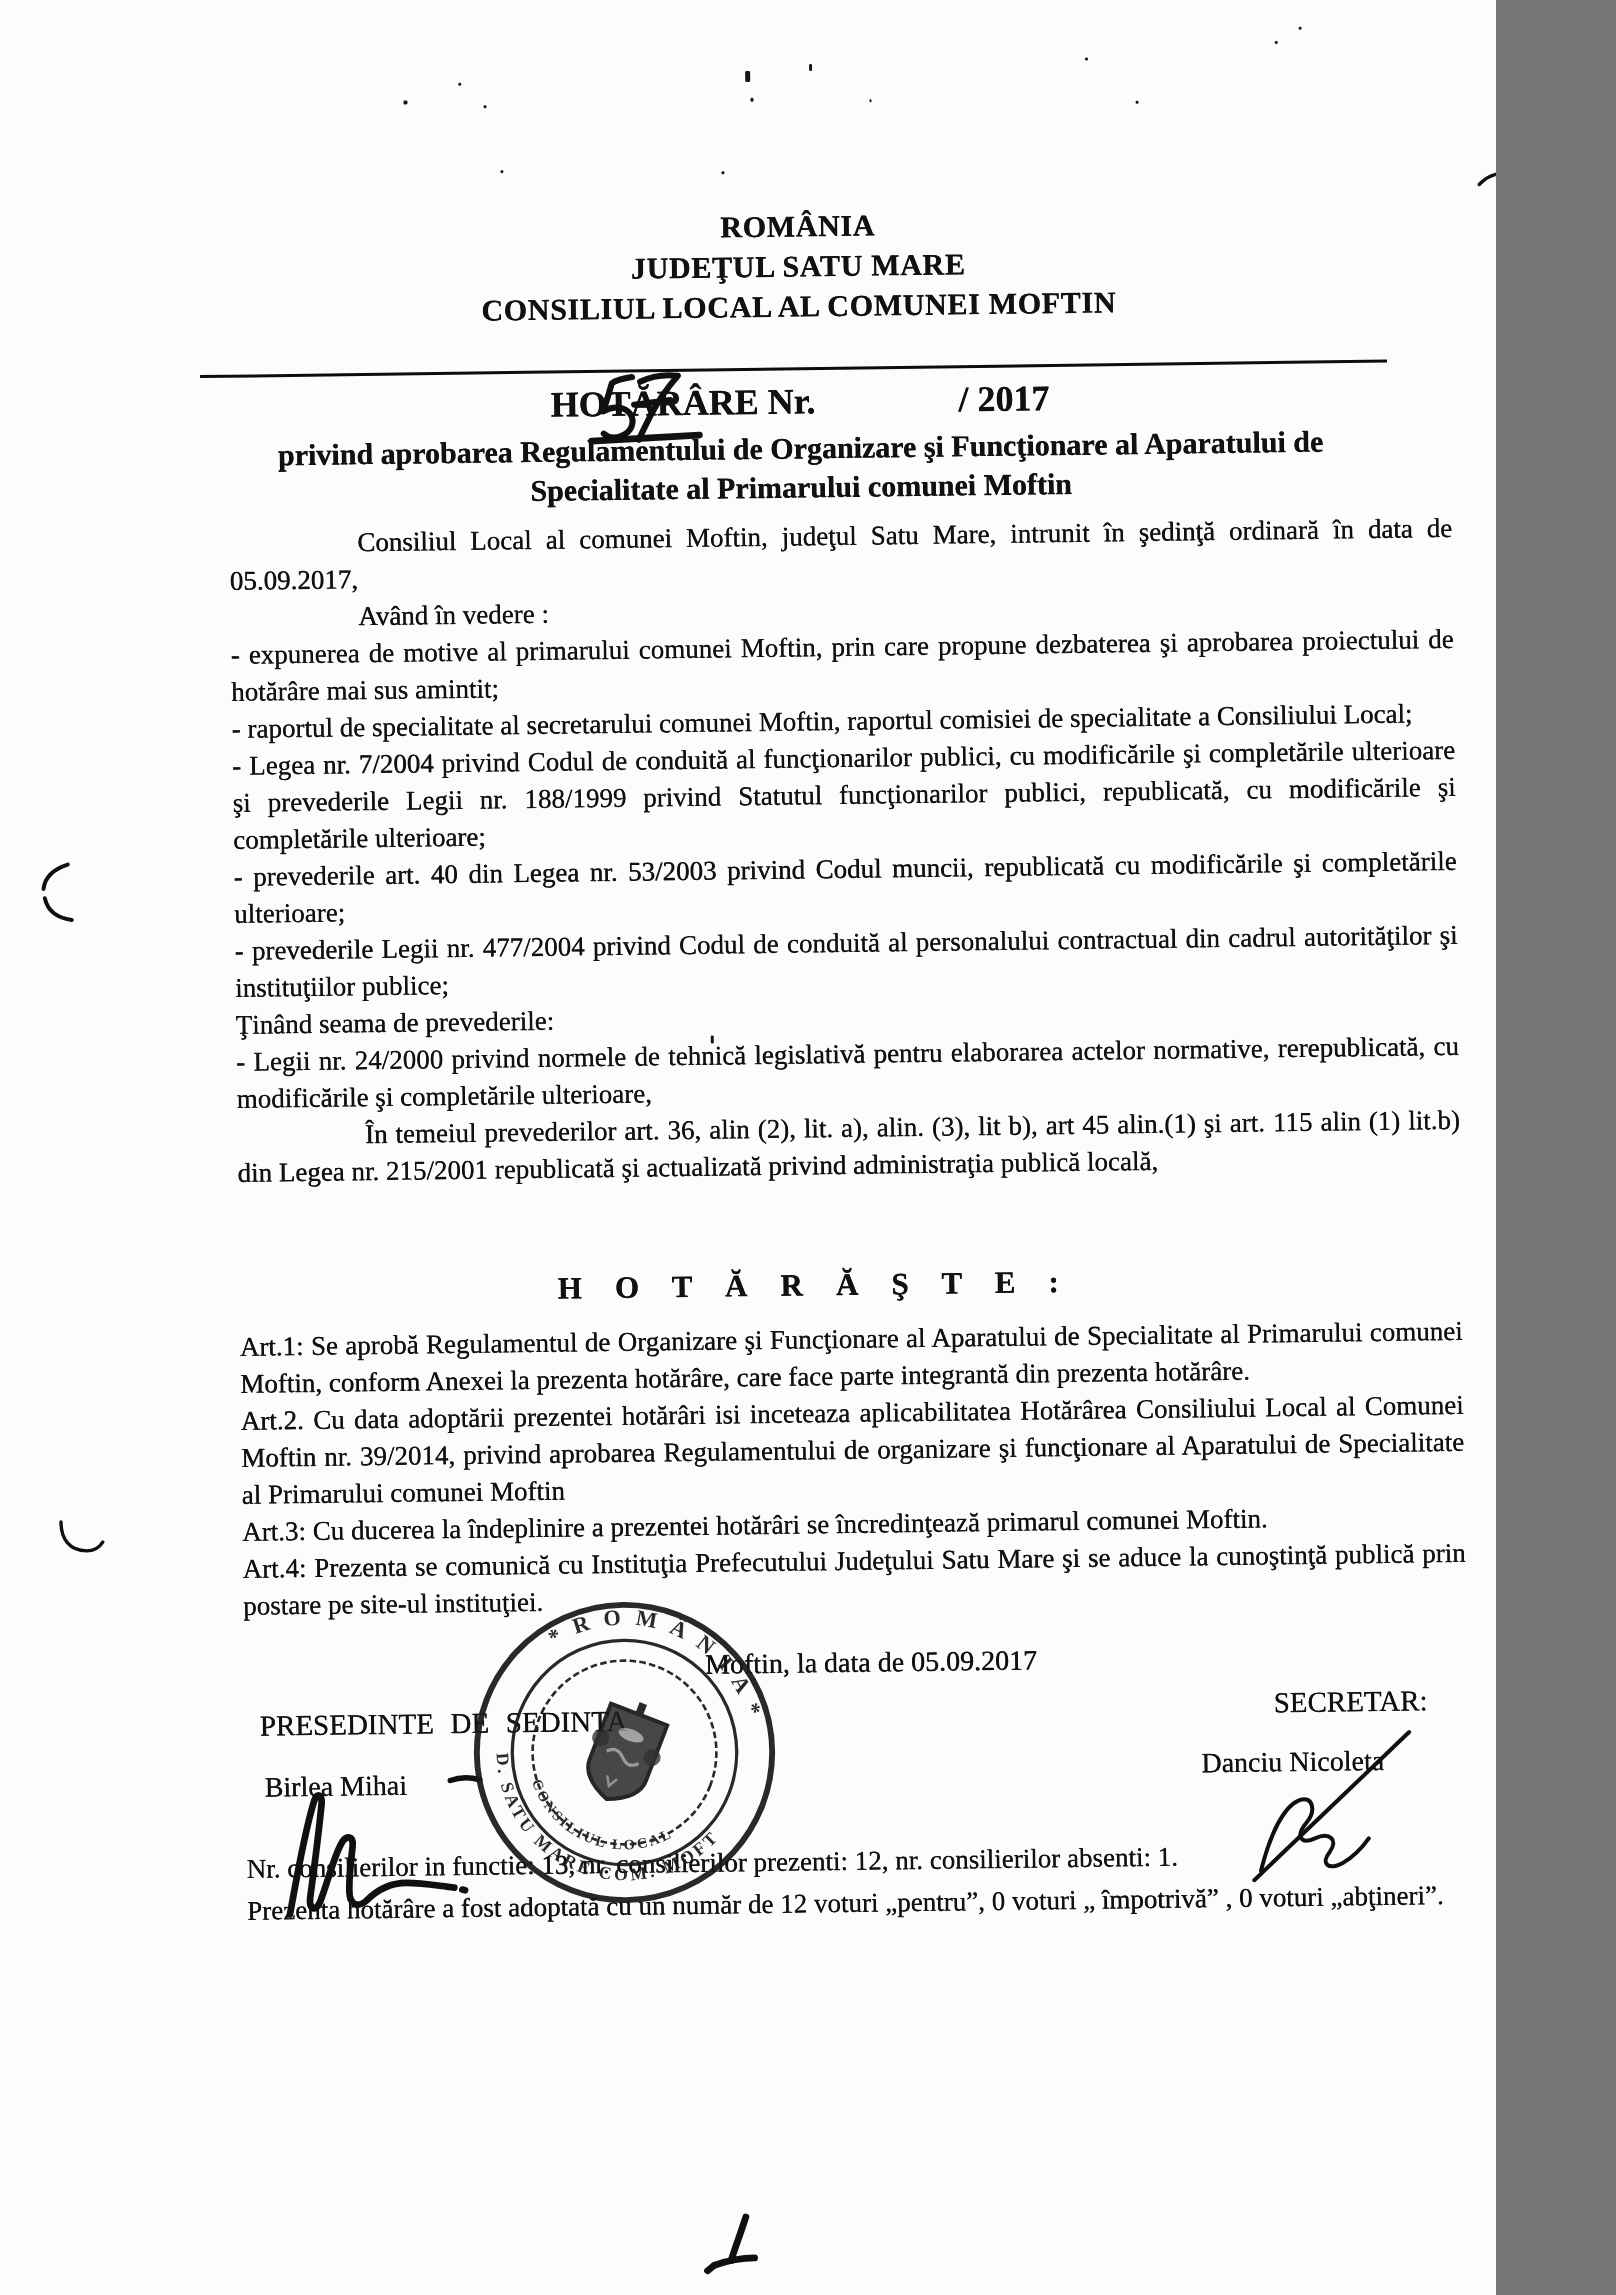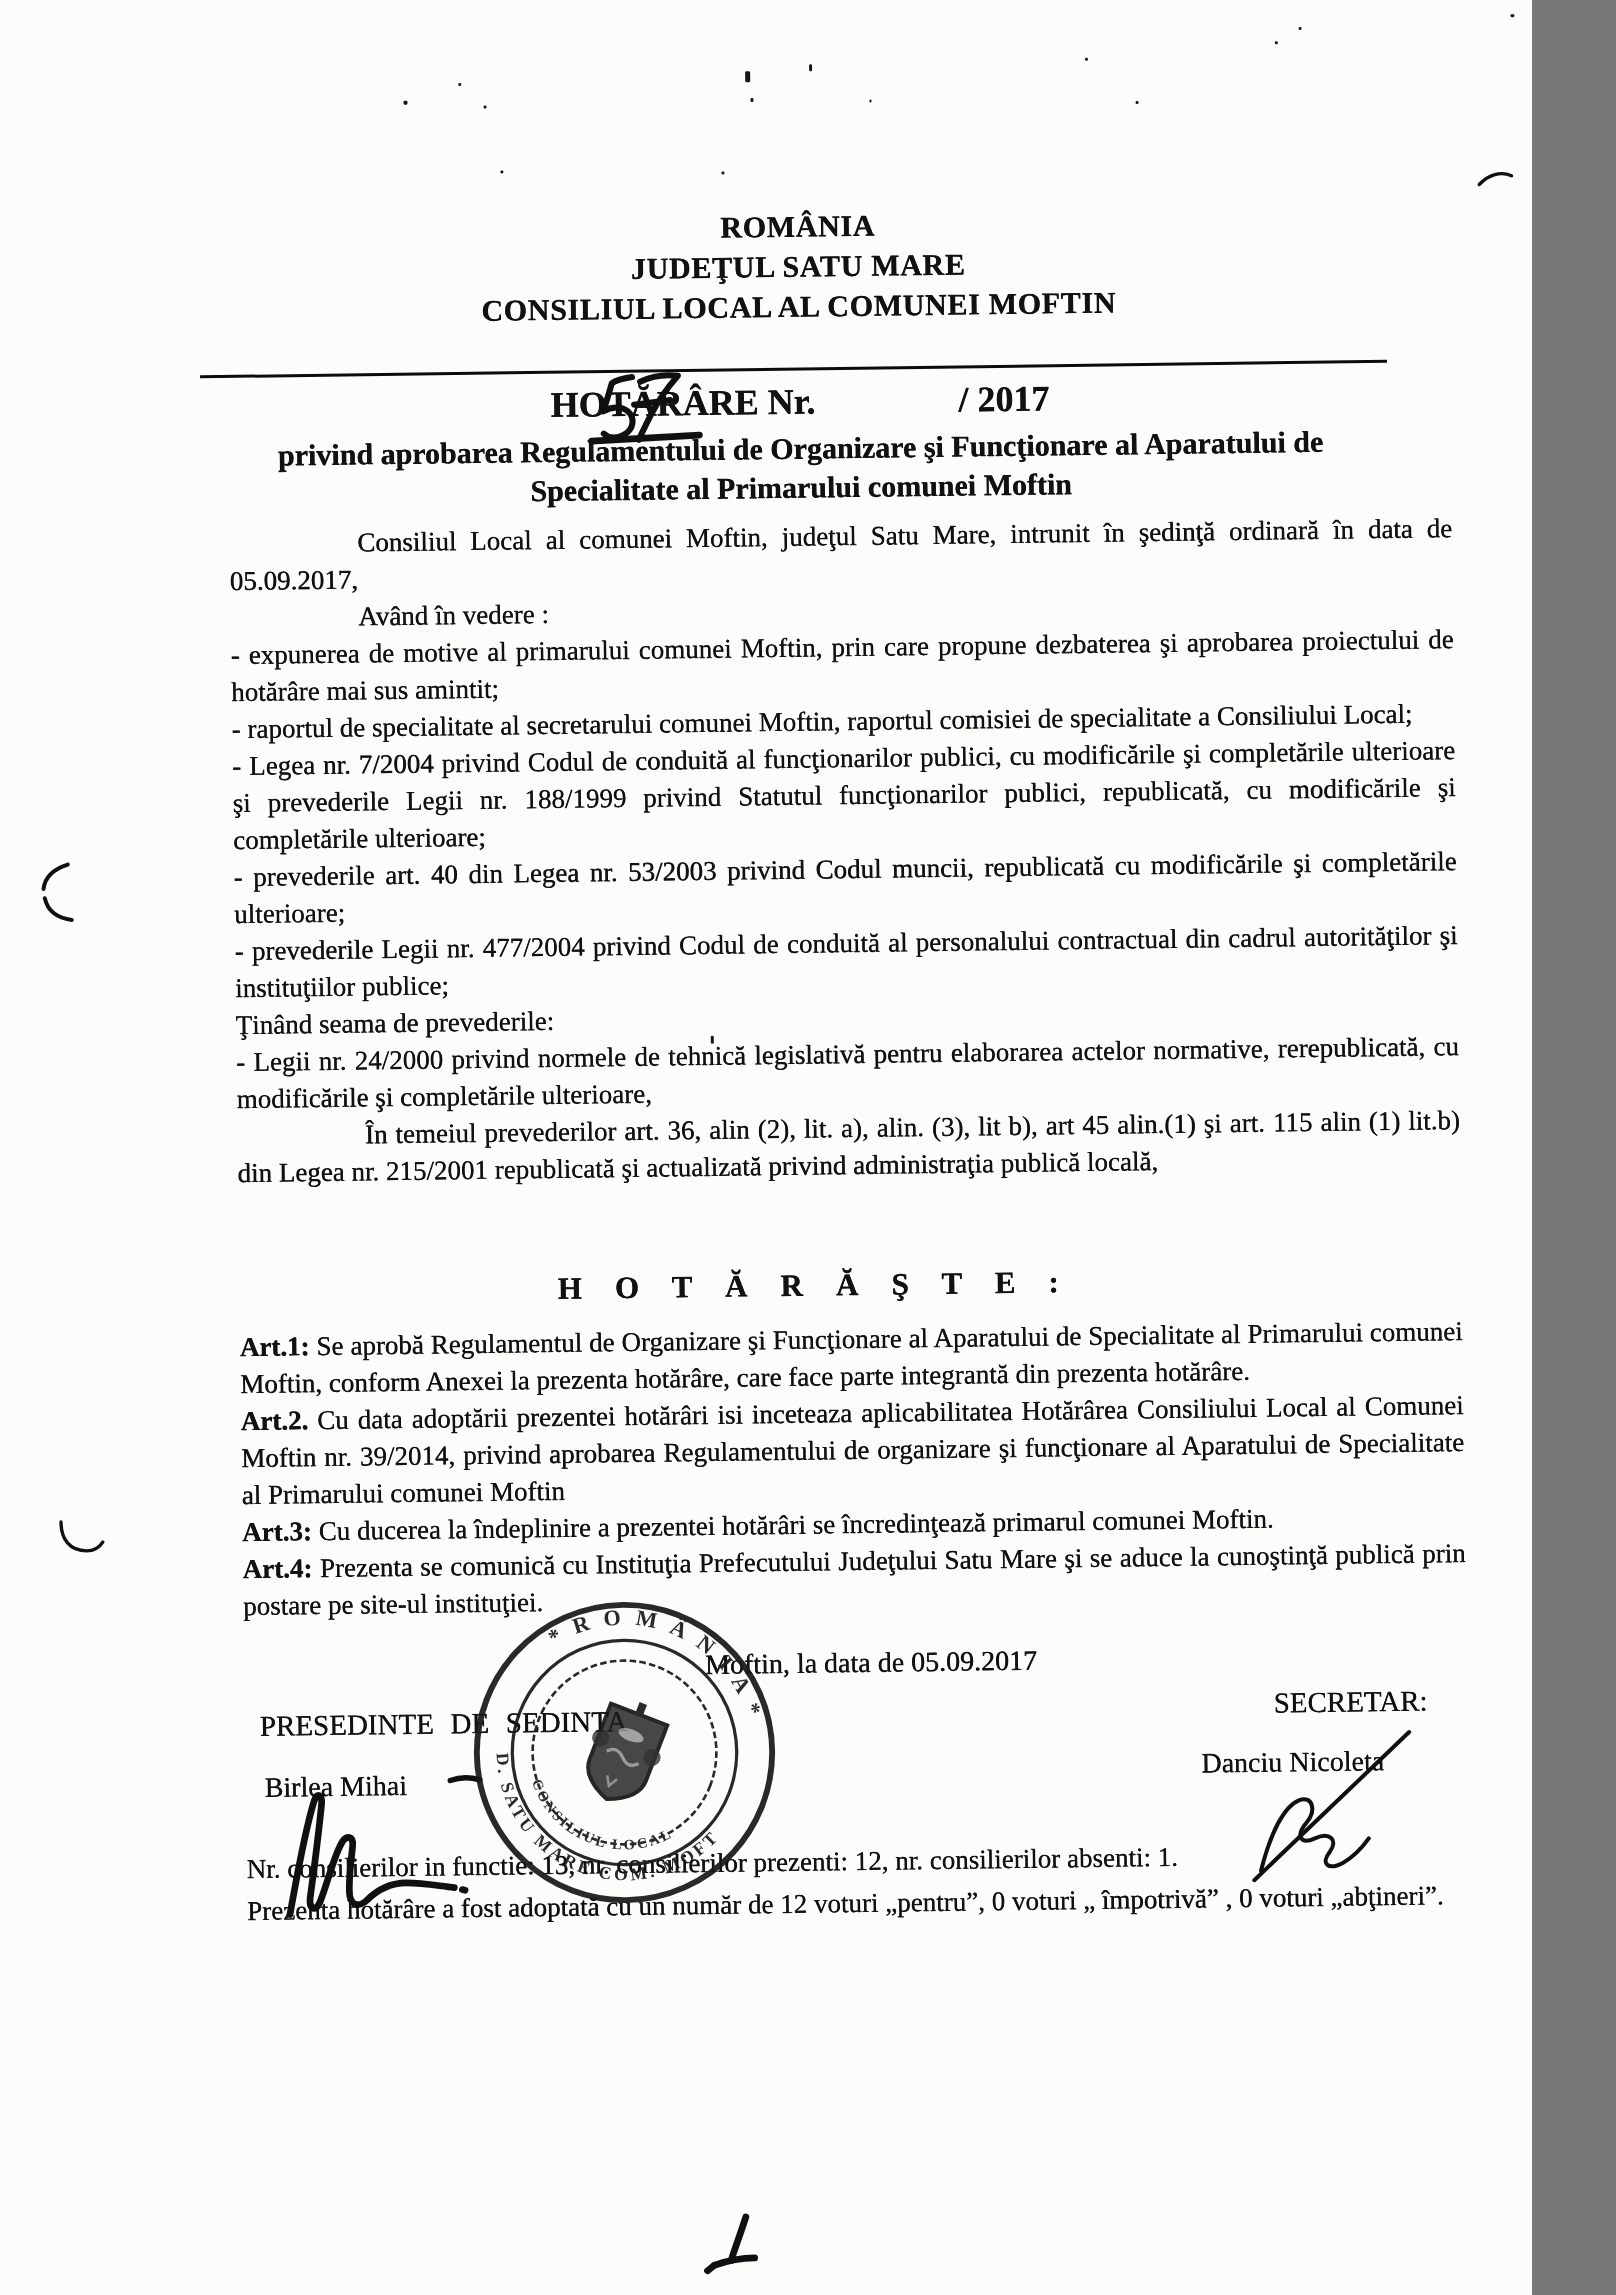--- a/index.html
+++ b/index.html
@@ -3,21 +3,20 @@
 <meta charset="utf-8">
 <style>
   html,body{margin:0;padding:0;background:#777;}
   .page{
     position:relative;
     width:1496px;height:2295px;
     background:#fcfcfb;
     overflow:hidden;
     font-family:"Liberation Serif","DejaVu Serif",serif;
     color:#111;
-    padding-left:36px;
   }
   .content{
     position:absolute;inset:0;
     transform:rotate(-0.75deg);
     transform-origin:50% 46%;
   }
   .scan{ text-shadow:0.3px 0.3px 0 currentColor; }
   .letterhead{
     position:absolute;top:207px;left:0;width:1617px;
     text-align:center;font-weight:bold;font-size:30px;line-height:40px;
@@ -34,21 +33,21 @@
   .subtitle{
     position:absolute;left:0;width:1617px;text-align:center;
     font-weight:bold;font-size:30px;
   }
   .body-block{
     position:absolute;left:236px;width:1223px;
     font-size:27px;line-height:37px;
   }
   .para{margin:0;text-align:justify;}
   .para.ind{text-indent:128px;}
-  .art-label{font-weight:bold;}
+  .art-label{font-weight:normal;}
   .decision-heading{
     position:absolute;top:1268px;left:0;width:1617px;text-align:center;
     font-weight:bold;font-size:31px;letter-spacing:6.7px;word-spacing:12px;
   }
   .abs-text{position:absolute;white-space:nowrap;}
   .speck{position:absolute;background:#161616;border-radius:1.3px;}
   svg.overlay{position:absolute;left:0;top:0;pointer-events:none;}
   .stamp-wrap{
     position:absolute;left:467px;top:1595px;width:315px;height:315px;
     transform:rotate(21deg);opacity:0.93;

